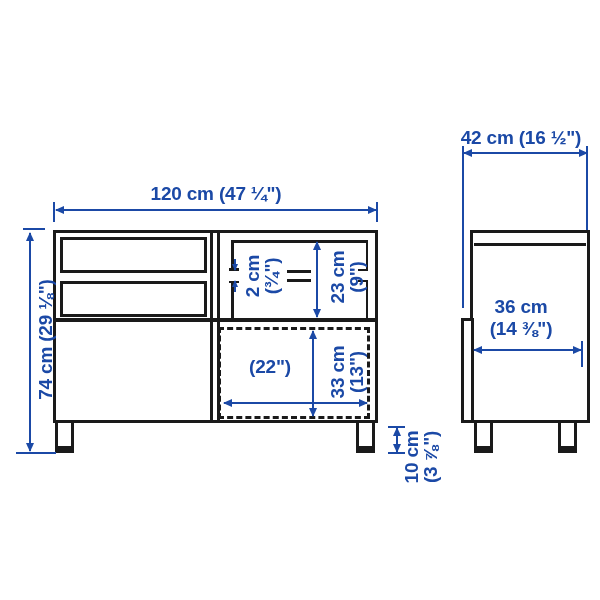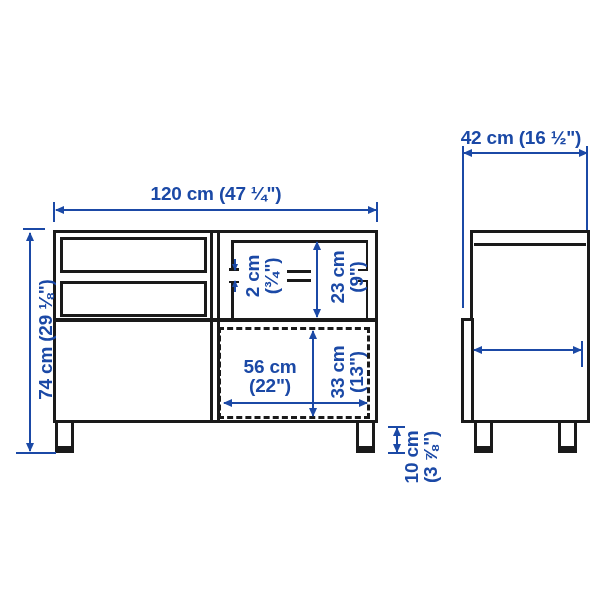--- a/index.html
+++ b/index.html
@@ -94,21 +94,20 @@
     <div>(¾")</div>
   </div>
 
   <div class="av" style="left:316px;top:242px;height:75px;"></div>
   <div class="lbl rot" style="left:319px;top:258px;width:56px;height:38px;">
     <div>23 cm</div>
     <div>(9")</div>
   </div>
 
   <div class="lbl" style="left:222px;top:357px;width:96px;">
-    <div>56 cm</div>
     <div>(22")</div>
   </div>
   <div class="ah" style="left:224px;top:402px;width:143px;"></div>
 
   <div class="av" style="left:312px;top:331px;height:85px;"></div>
   <div class="lbl rot" style="left:319px;top:353px;width:56px;height:38px;">
     <div>33 cm</div>
     <div>(13")</div>
   </div>
 
@@ -118,16 +117,20 @@
   <div class="lbl rot" style="left:391px;top:438px;width:60px;height:38px;">
     <div>10 cm</div>
     <div>(3 ⅞")</div>
   </div>
 
   <div class="lbl" style="left:426px;top:128px;width:190px;">42 cm (16 ½")</div>
   <div class="ah" style="left:464px;top:152px;width:123px;"></div>
   <div class="tk" style="left:462px;top:146px;width:2px;height:162px;"></div>
   <div class="tk" style="left:586px;top:146px;width:2px;height:84px;"></div>
 
+  <div class="lbl" style="left:456px;top:296px;width:130px;line-height:22px;">
+    <div>36 cm</div>
+    <div>(14 ⅜")</div>
+  </div>
   <div class="ah" style="left:474px;top:349px;width:107px;"></div>
   <div class="tk" style="left:581px;top:341px;width:2px;height:26px;"></div>
 
 </div>
 
 </body></html>

